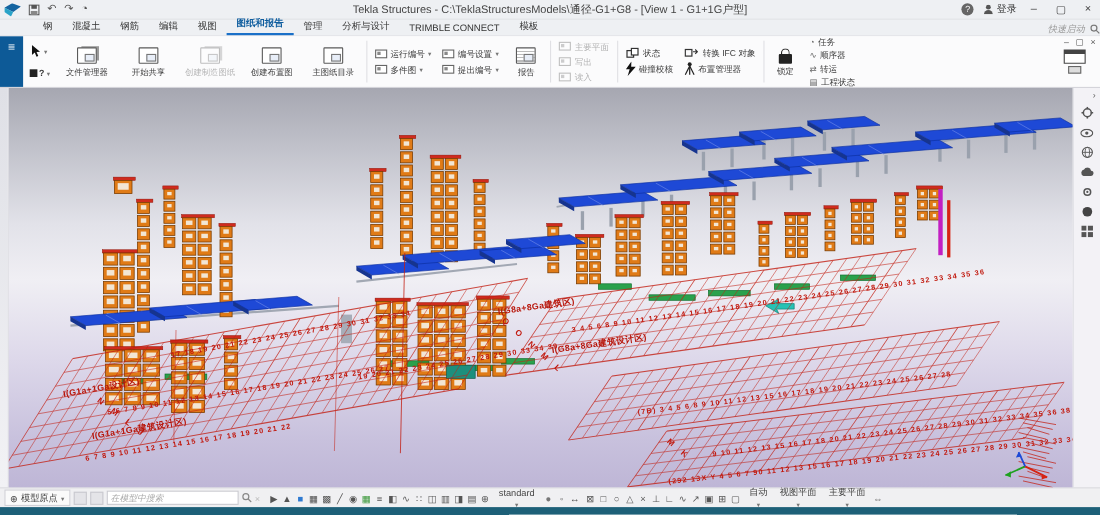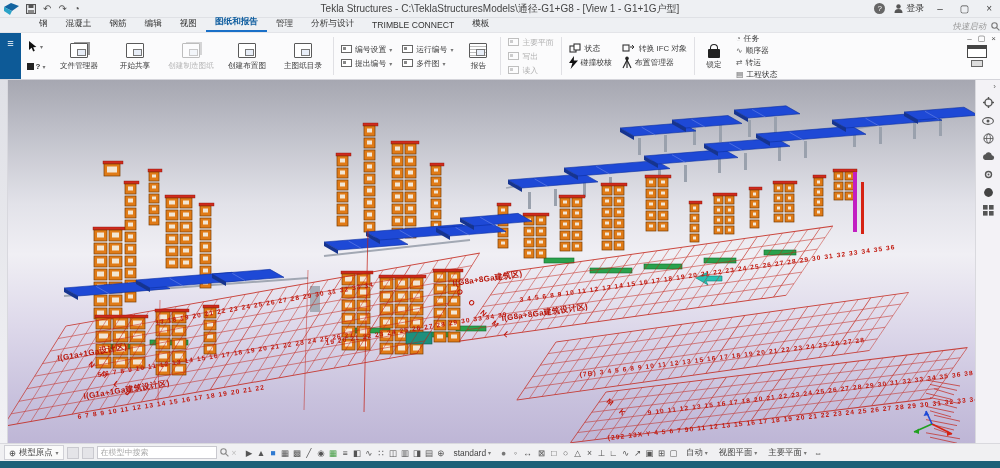--- a/index.html
+++ b/index.html
@@ -57,26 +57,26 @@
   .canvas { flex:1; position:relative; background:linear-gradient(180deg,#a6a7b1 0%,#bfc0c9 14%,#e2e2e9 34%,#f0eff4 48%,#ddd8ea 68%,#c8c1dd 88%,#beb6d6 100%); }
   .canvas svg { display:block; width:100%; height:100%; }
   .side-panel { width:25px; background:#f3f2f6; border-left:1px solid #d9d9de; display:flex; flex-direction:column; align-items:center; padding-top:2px; gap:5px; }
   .sp-exp { font-size:8px; color:#666; align-self:flex-end; padding-right:4px; }
   .spi { width:14px; height:13px; display:flex; align-items:center; justify-content:center; }
 
   
   .statusbar { height:18px; background:#f0f0f2; border-top:1px solid #d9d9de; display:flex; align-items:center; padding:0 4px; gap:3px; font-size:8.4px; color:#444; }
   .origin-btn { display:flex; align-items:center; gap:3px; padding:1px 4px; border:1px solid #d0d0d6; background:#fafafa; }
   .sqbtn { width:12px; height:12px; border:1px solid #c9c9cf; background:#e4e4e8; }
-  .msearch { width:120px; height:13px; border:1px solid #c9c9cf; background:#fff; font-size:8px; color:#999; padding:0 3px; font-family:"Liberation Sans",sans-serif; }
+  .msearch { width:120px; height:13px; border:1px solid #c9c9cf; background:#fff; font-size:8px; font-style:italic; color:#999; padding:0 3px; font-family:"Liberation Sans",sans-serif; }
   .msearch::placeholder { color:#aaa; }
   .magwrap { display:flex; gap:3px; align-items:center; margin-right:4px; }
   #select-tools,#snap-tools,#mode-tools { display:flex; gap:1px; }
   .sicon { width:11px; height:13px; display:inline-flex; align-items:center; justify-content:center; font-size:8.6px; color:#555; }
-  .sdrop { display:flex; align-items:center; gap:2px; padding:1px 3px; border:1px solid transparent; color:#444; white-space:nowrap; }
+  .sdrop { display:flex; align-items:center; gap:2px; padding:1px 3px; border:1px solid transparent; color:#444; white-space:nowrap;flex-direction:column; }
   .bottom-strip { height:7px; background:#1d6078; }
 
   
   .zl { fill:#b8150a; font-size:8px; font-weight:700; letter-spacing:.3px; }
   .nr { fill:#c1170c; font-size:6.6px; font-weight:600; letter-spacing:1.1px; }
   .lr { fill:#c1170c; font-size:7.5px; font-weight:700; letter-spacing:4px; }
 </style>
 </head>
 <body>
 
@@ -181,38 +181,38 @@
           <span class="sheet"></span>
         </span>
       <span class="rlbl">主图纸目录</span>
     </div>
 
     <div class="rsep"></div>
 
     <div class="rstack">
       <div class="srow">
         <span class="mini-ic"></span>
+        <span>运行编号</span>
+          <span class="caret">▾</span>
+      </div>
+      <div class="srow">
+        <span class="mini-ic"></span>
+        <span>多件图</span>
+          <span class="caret">▾</span>
+      </div>
+    </div>
+    <div class="rstack">
+      <div class="srow">
+        <span class="mini-ic"></span>
         <span>编号设置</span>
           <span class="caret">▾</span>
       </div>
       <div class="srow">
         <span class="mini-ic"></span>
         <span>提出编号</span>
-          <span class="caret">▾</span>
-      </div>
-    </div>
-    <div class="rstack">
-      <div class="srow">
-        <span class="mini-ic"></span>
-        <span>运行编号</span>
-          <span class="caret">▾</span>
-      </div>
-      <div class="srow">
-        <span class="mini-ic"></span>
-        <span>多件图</span>
           <span class="caret">▾</span>
       </div>
     </div>
 
     <div class="rbtn" style="width:40px">
       <span class="ric">
           <span class="sheet" style="background:repeating-linear-gradient(180deg,#fff 0 2px,#bbb 2px 3px)"></span>
         </span>
       <span class="rlbl">报告</span>
     </div>

